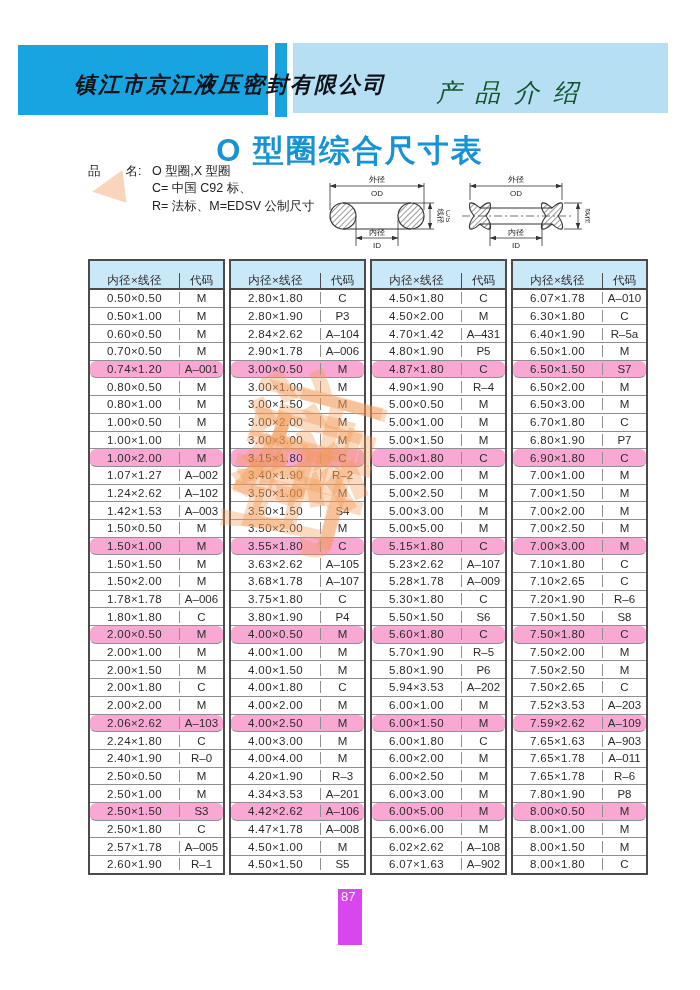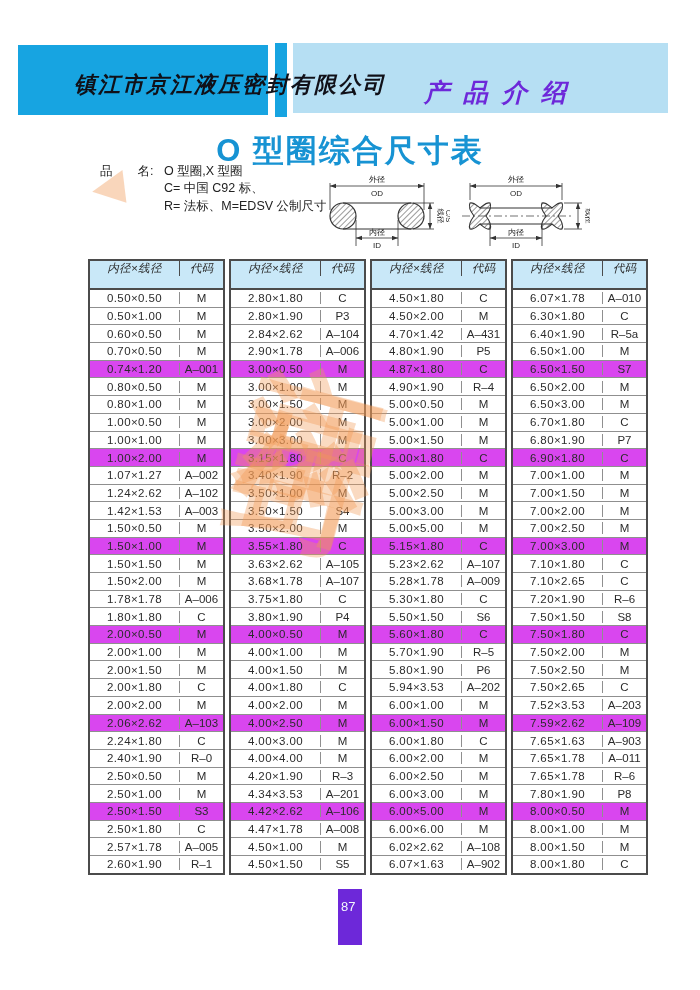--- a/index.html
+++ b/index.html
@@ -12,30 +12,30 @@
   
   .hdr-dark{left:18px;top:45px;width:250px;height:70px;background:#17a4e1;}
   .hdr-stripe{left:275px;top:43px;width:12px;height:74px;background:#17a4e1;}
   .hdr-light{left:293px;top:43px;width:375px;height:70px;background:#b6dff3;}
   .company{
     left:74px;top:70px;width:300px;font-family:"DejaVu Serif",serif;
     font-weight:bold;font-style:italic;font-size:22px;letter-spacing:2px;color:#101018;
     white-space:nowrap;z-index:3;
   }
   .section-title{
-    left:424px;top:76px;font-family:"DejaVu Serif",serif;font-weight:bold;font-style:italic;
-    font-size:25px;letter-spacing:14px;color:#6d28d9;white-space:nowrap;z-index:3;
+    left:436px;top:76px;font-family:"DejaVu Serif",serif;font-weight:normal;font-style:italic;
+    font-size:25px;letter-spacing:14px;color:#14532d;white-space:nowrap;z-index:3;
   }
   .page-title{
     left:0;right:0;top:130px;text-align:center;font-size:31px;font-weight:bold;
     letter-spacing:2px;color:#1793d3;
   }
 
   
-  .info{left:88px;top:163px;font-size:12.5px;line-height:17.4px;color:#222;margin-left:12px;}
+  .info{left:88px;top:163px;font-size:12.5px;line-height:17.4px;color:#222;}
   .info-line{white-space:nowrap;}
   .info-label{display:inline-block;width:64px;}
 
   
   .diag{z-index:2;}
   .diag text{font-family:"Liberation Sans",sans-serif;fill:#222;}
 
   
   .watermark{
     left:268px;top:255px;width:170px;height:640px;z-index:6;pointer-events:none;
@@ -47,33 +47,33 @@
   .watermark-fragment{
     left:96px;top:168px;width:0;height:0;z-index:6;pointer-events:none;
     border-left:22px solid transparent;border-right:14px solid transparent;
     border-bottom:30px solid rgba(240,153,84,0.40);transform:rotate(18deg);
   }
 
   
   .tables{left:88px;top:259px;display:flex;gap:4px;z-index:1;}
   .grp{width:133px;border:2px solid #4b4b4b;background:#fff;}
   .grp-header{display:flex;height:27px;background:#c9e8f8;border-bottom:2px solid #4b4b4b;
-    font-size:11.5px;align-items:flex-start;font-style:italic;}
+    font-size:11.5px;align-items:flex-end;}
   .grp-header .c1{border-right:1px solid #4b4b4b;}
   .row{display:flex;height:16.7px;border-bottom:1px solid #8f8f8f;font-size:11.5px;align-items:center;}
   .row:last-child{border-bottom:none;}
   .c1{width:89px;text-align:center;letter-spacing:0.4px;}
   .row .c1{border-right:1px solid #8f8f8f;}
   .c2{flex:1;text-align:center;}
-  .row.hl{background:#d946ef;}
+  .row.hl{background:#f9a8d4;border-radius:6px;}
 
   
   .pagenum{
-    left:338px;top:889px;width:24px;height:56px;background:#6d28d9;color:#f2f8fc;
-    font-size:13px;box-sizing:border-box;padding:10px 0 0 3px;
+    left:338px;top:889px;width:24px;height:56px;background:#d946ef;color:#f2f8fc;
+    font-size:13px;box-sizing:border-box;padding:0 0 0 3px;
   }
 </style>
 </head>
 <body>
 
 <div class="abs hdr-dark"></div>
 <div class="abs hdr-stripe"></div>
 <div class="abs hdr-light"></div>
 <div class="abs company">镇江市京江液压密封有限公司</div>
 <div class="abs section-title">产品介绍</div>

